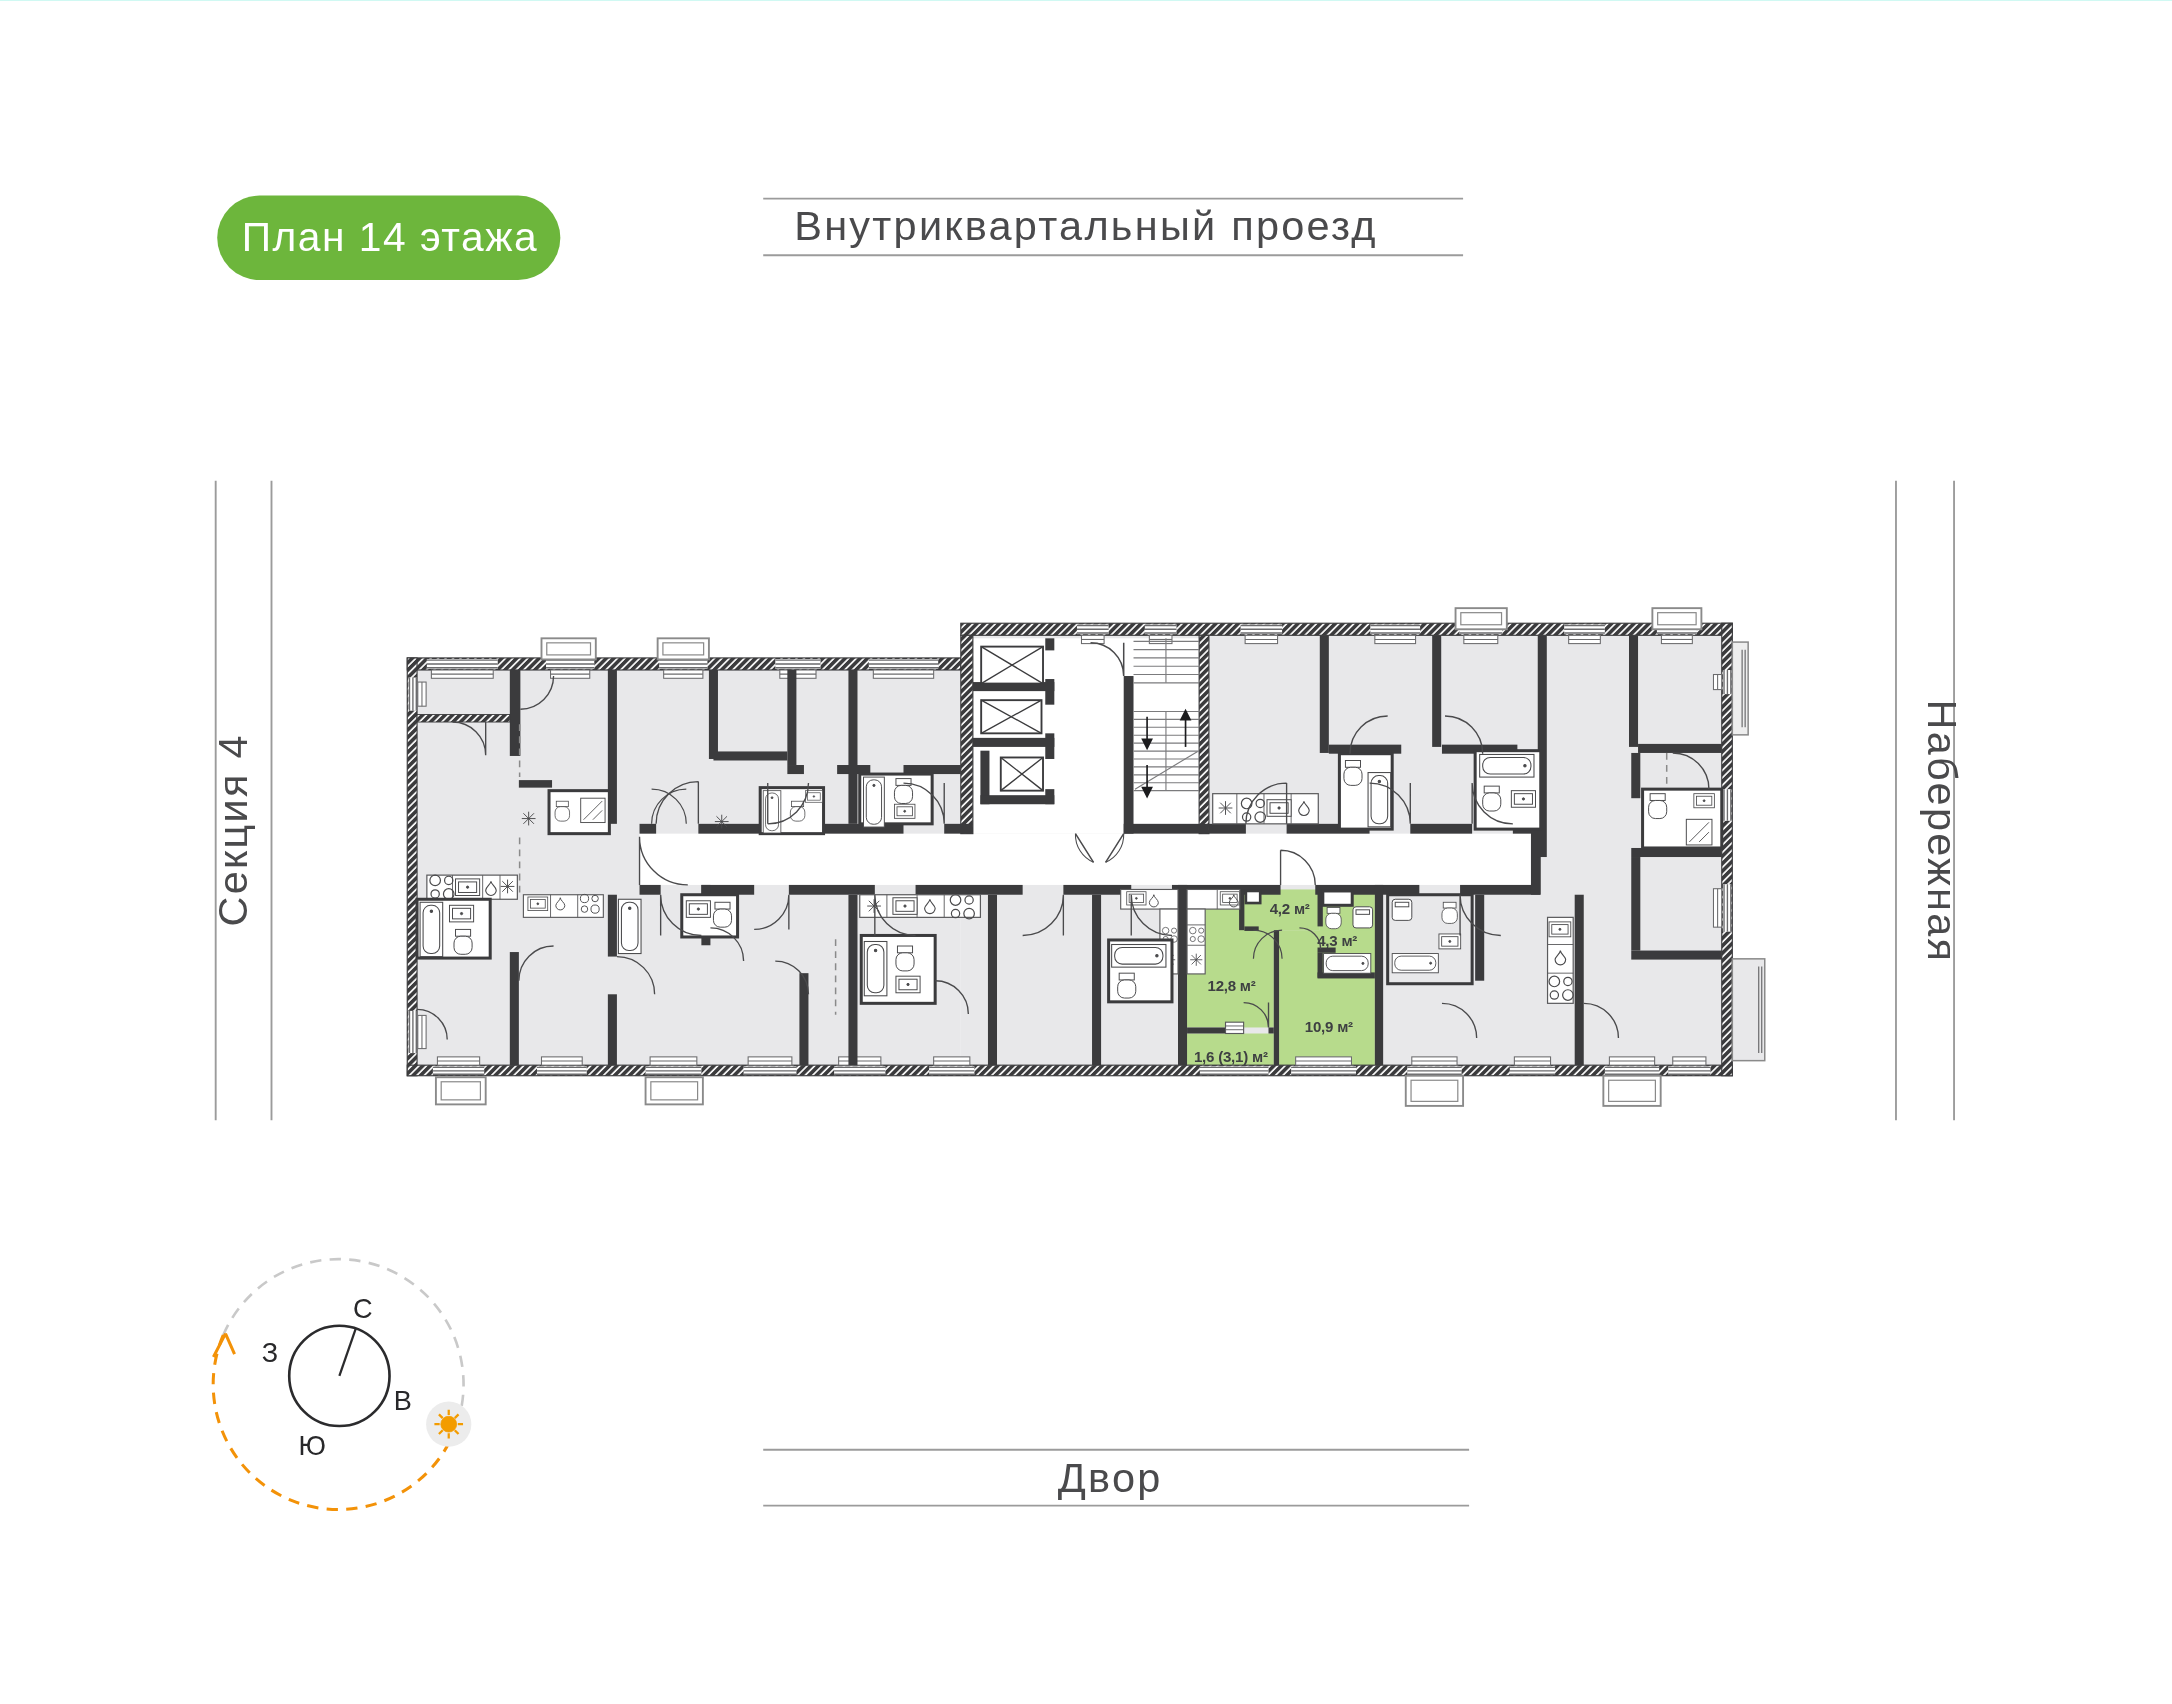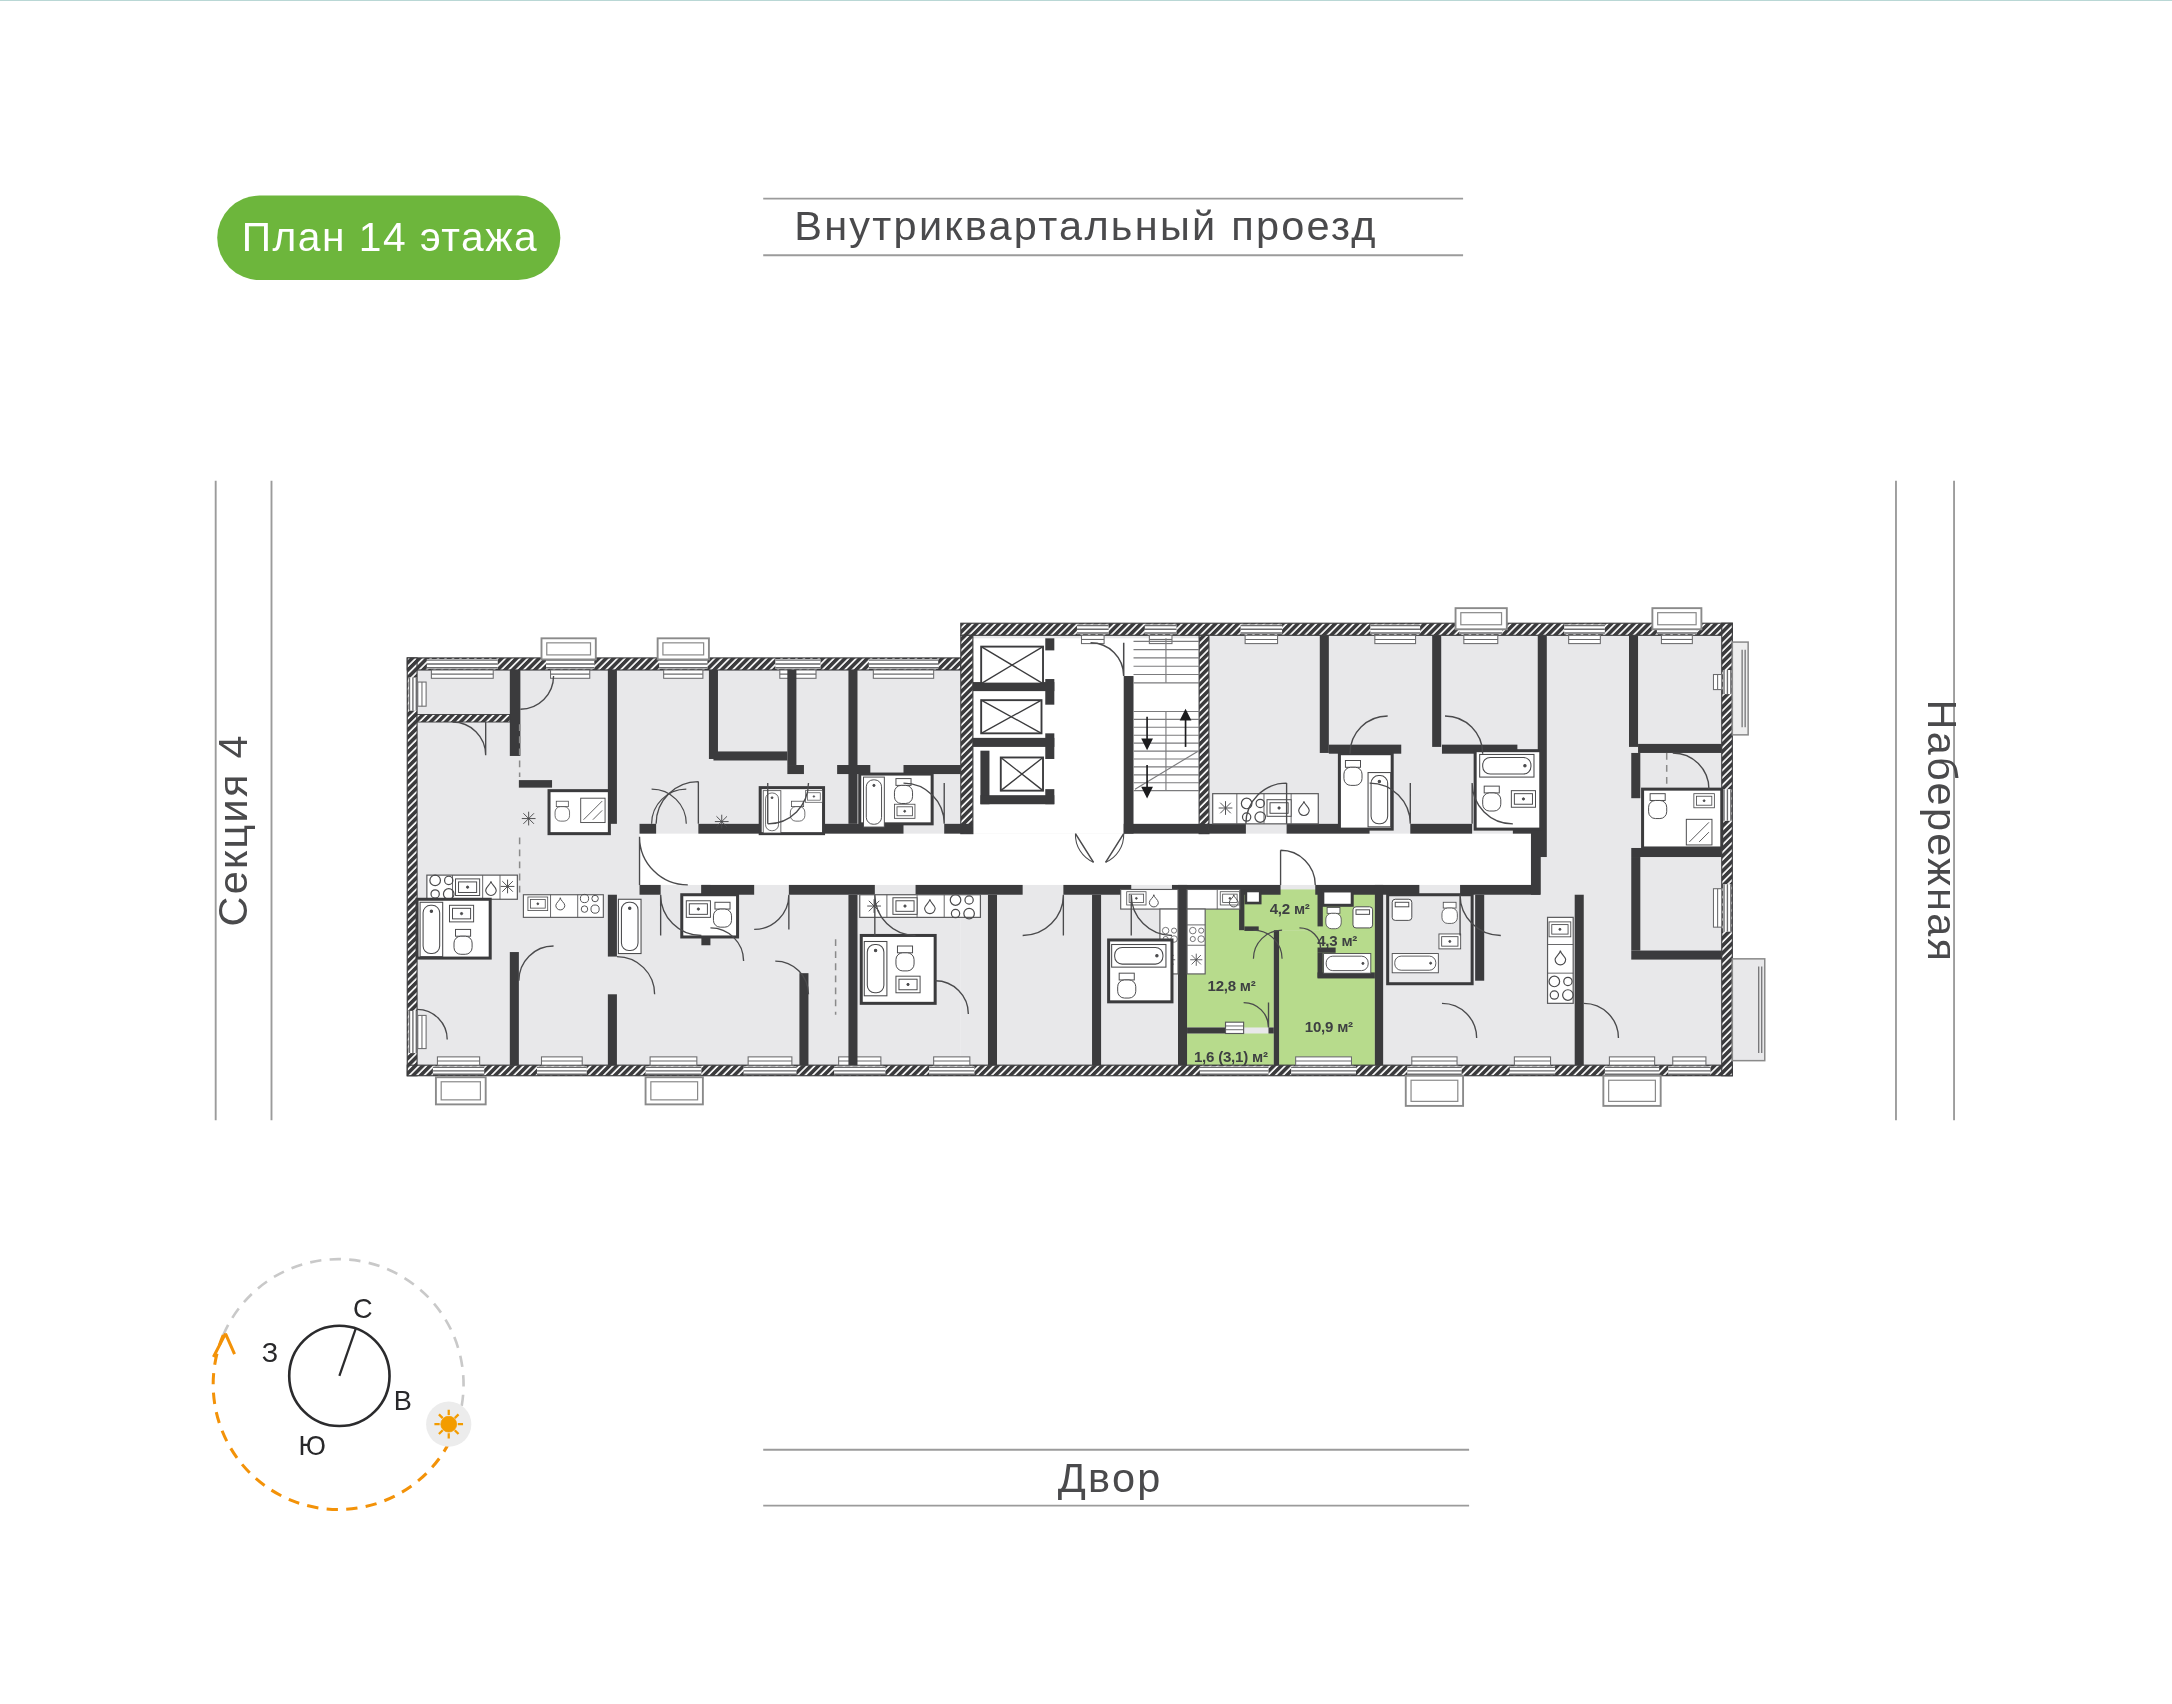--- a/index.html
+++ b/index.html
@@ -1,15 +1,15 @@
 <!DOCTYPE html>
 <html style="font-size:12px"><head><meta charset="utf-8">
 <style>
 html,body{margin:0;padding:0;background:#fff}
-#page{position:relative;width:2172px;height:1705px;background:#0f766e;overflow:hidden}
+#page{position:relative;width:2172px;height:1705px;background:#5eead4;overflow:hidden}
 text{font-family:"Liberation Sans",sans-serif}
 .big{font-size:55px;fill:#4a4a4c;letter-spacing:3px}
 .lab{font-size:20px;font-weight:bold;fill:#3e4042;letter-spacing:-0.3px}
 .cmp{font-size:36px;fill:#28282a}
 </style></head>
 <body>
 <div id="page">
 <svg width="2172" height="1705" viewBox="0 0 2880 2260">
 <defs>
 <pattern id="hatch" width="7" height="7" patternUnits="userSpaceOnUse" patternTransform="rotate(-45)">

